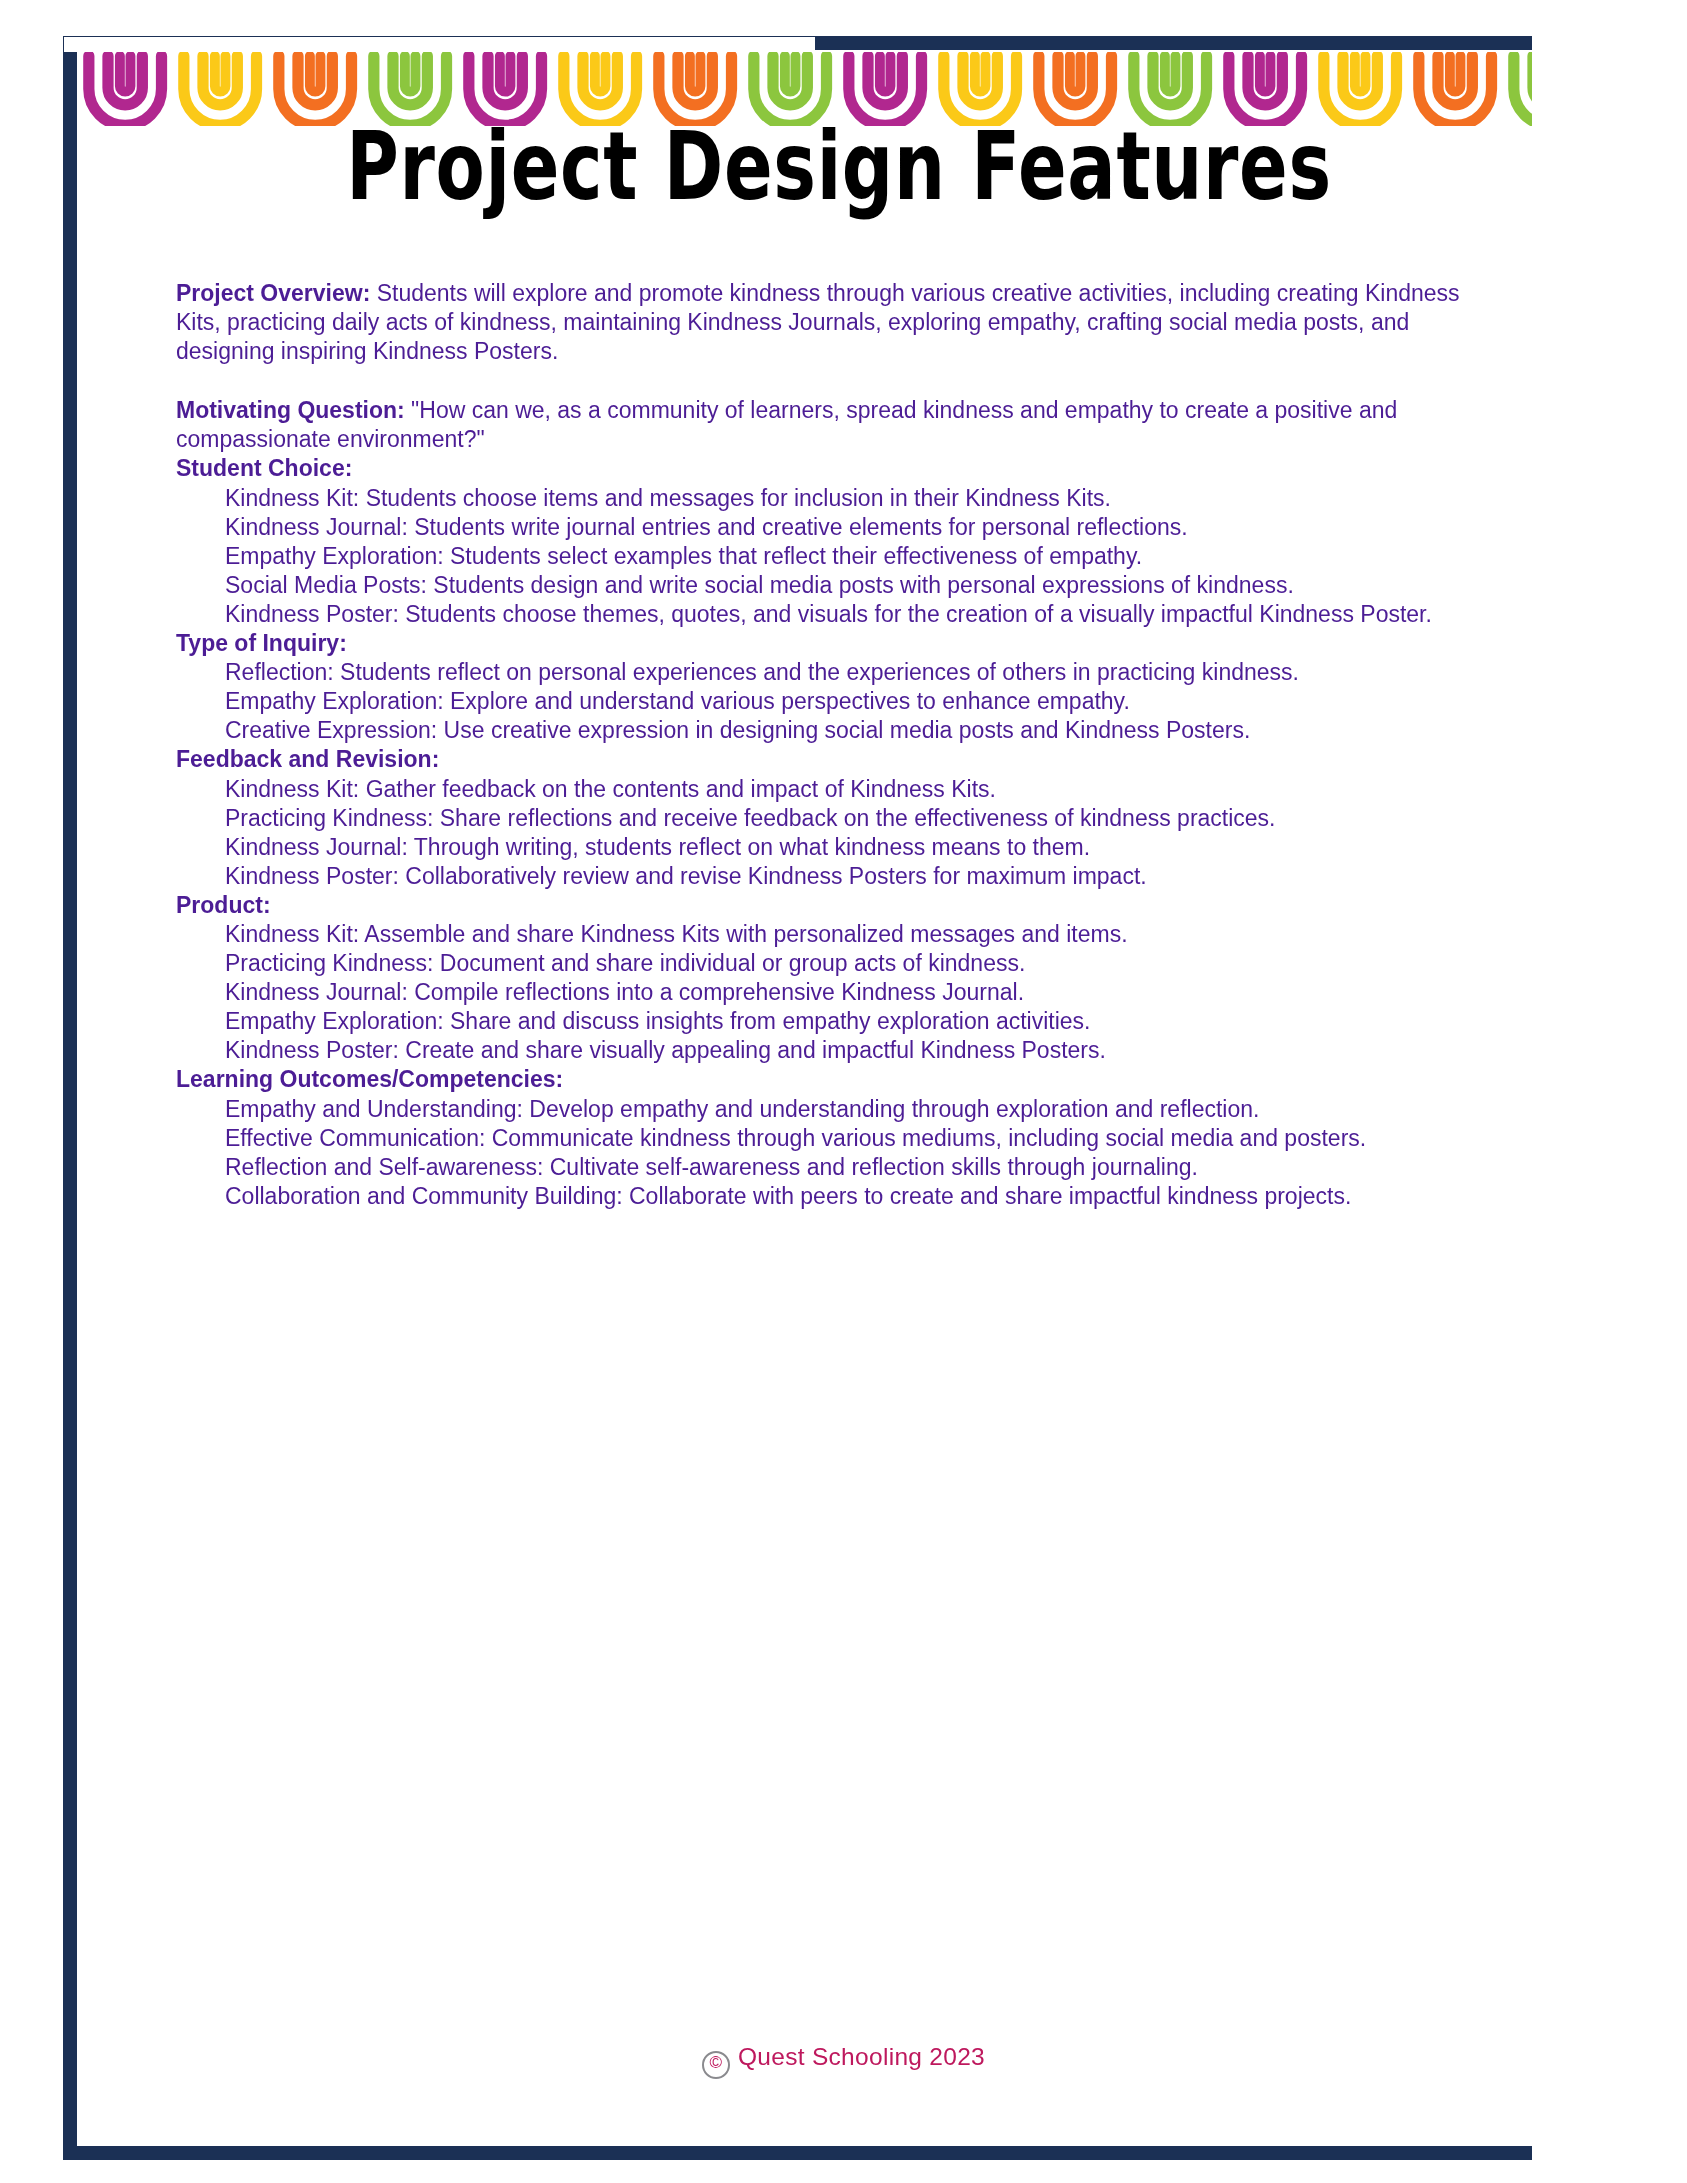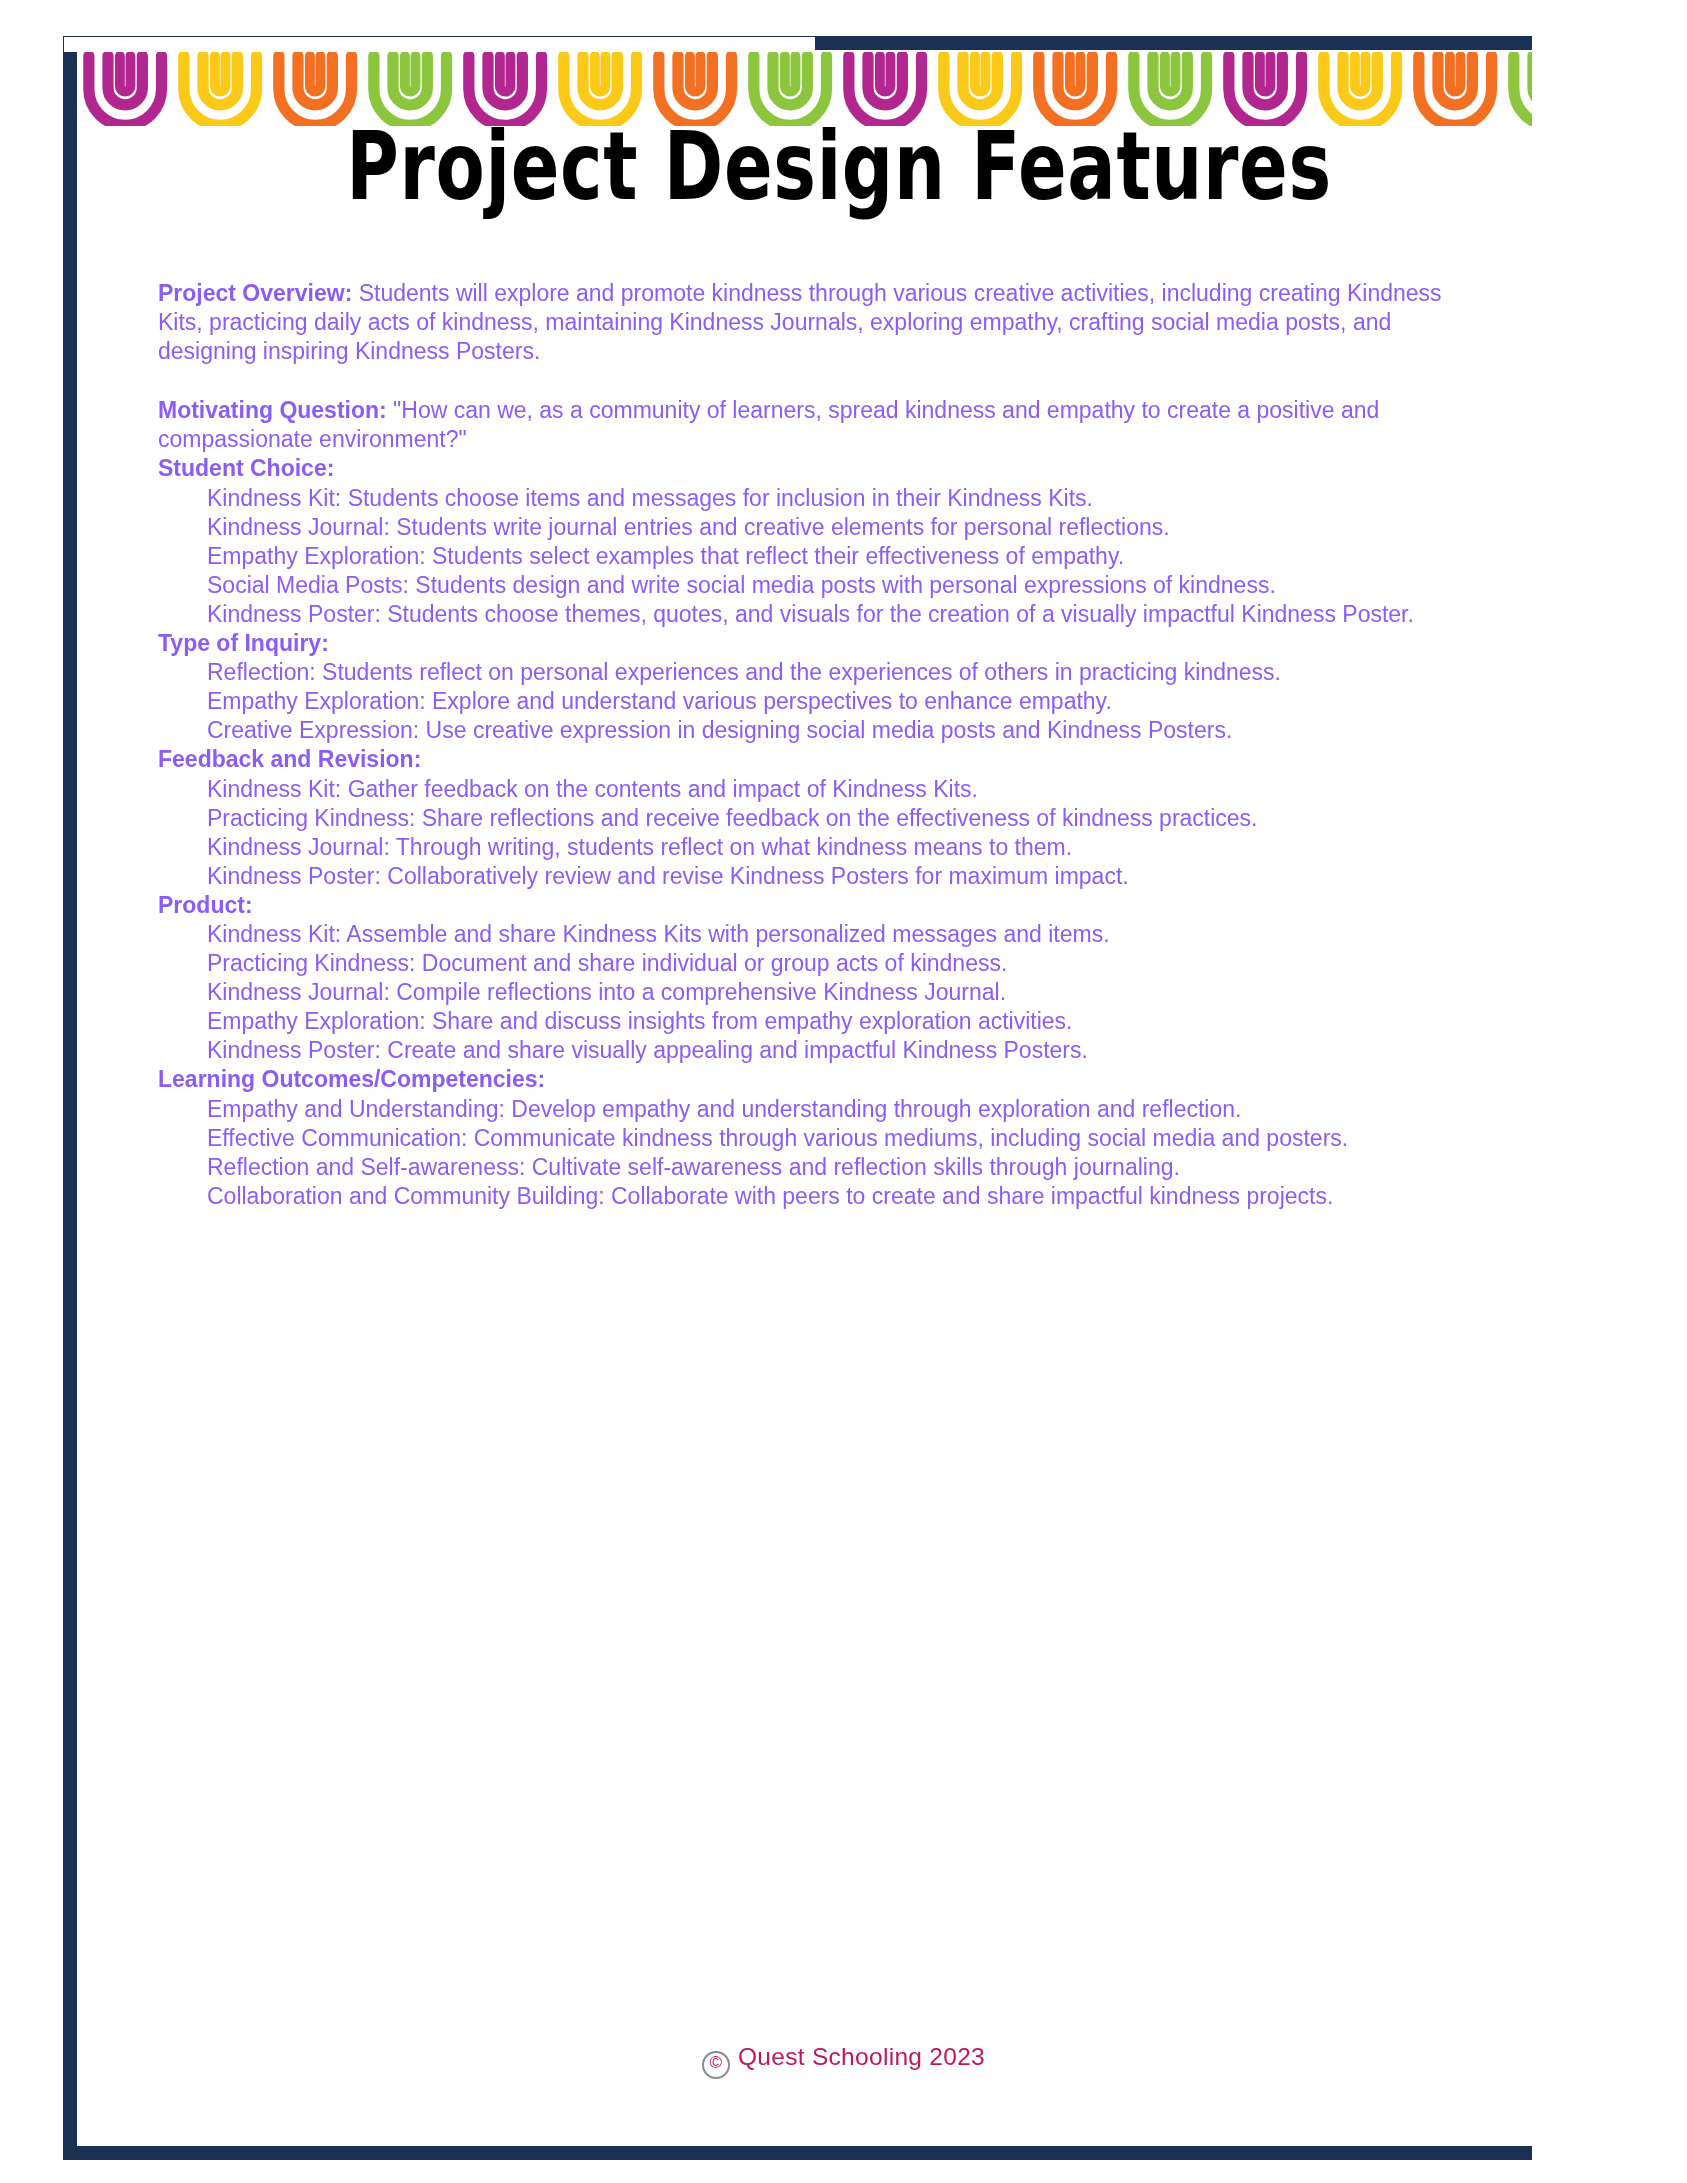--- a/index.html
+++ b/index.html
@@ -75,24 +75,24 @@
     letter-spacing: 0.7px;
     color: #000000;
     transform: scaleX(0.92) scaleY(1.22);
     transform-origin: center top;
     white-space: nowrap;
   }
 
   
   #body-copy {
     position: absolute;
-    left: 158px;
+    left: 176px;
     top: 279px;
     width: 1290px;
-    color: #8b5cf6;
+    color: #4c1d95;
     font-size: 23px;
     line-height: 1.265;
   }
   .para {
     margin: 0 0 0 0;
   }
   .spacer {
     height: 30px;
   }
   .lbl { font-weight: 700; }

